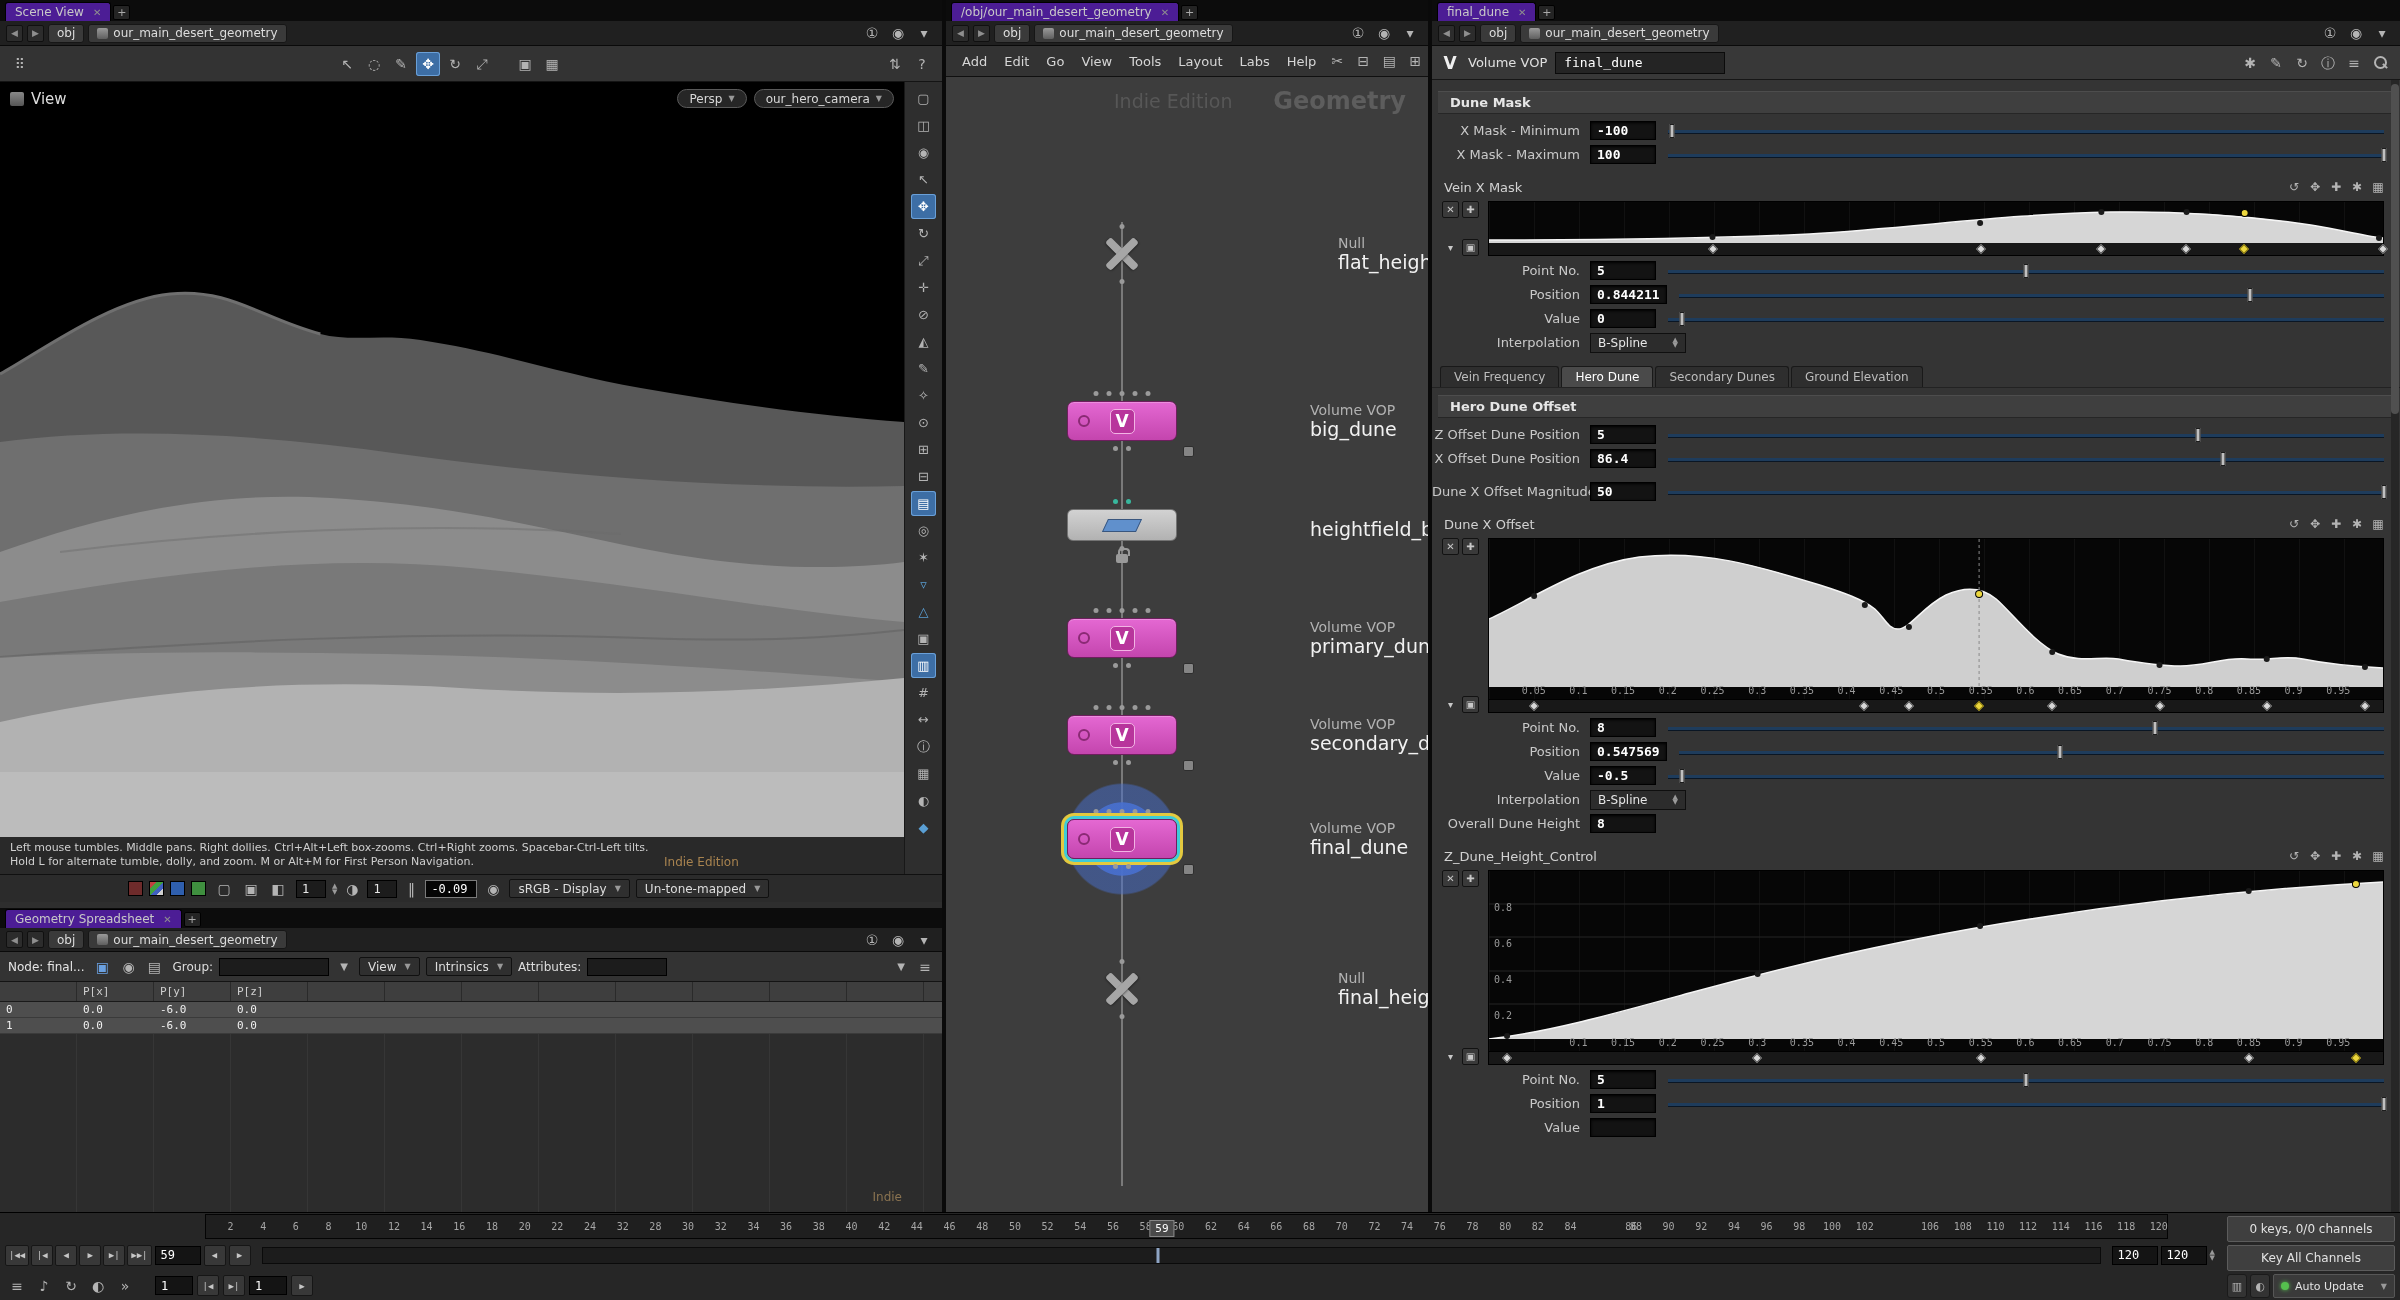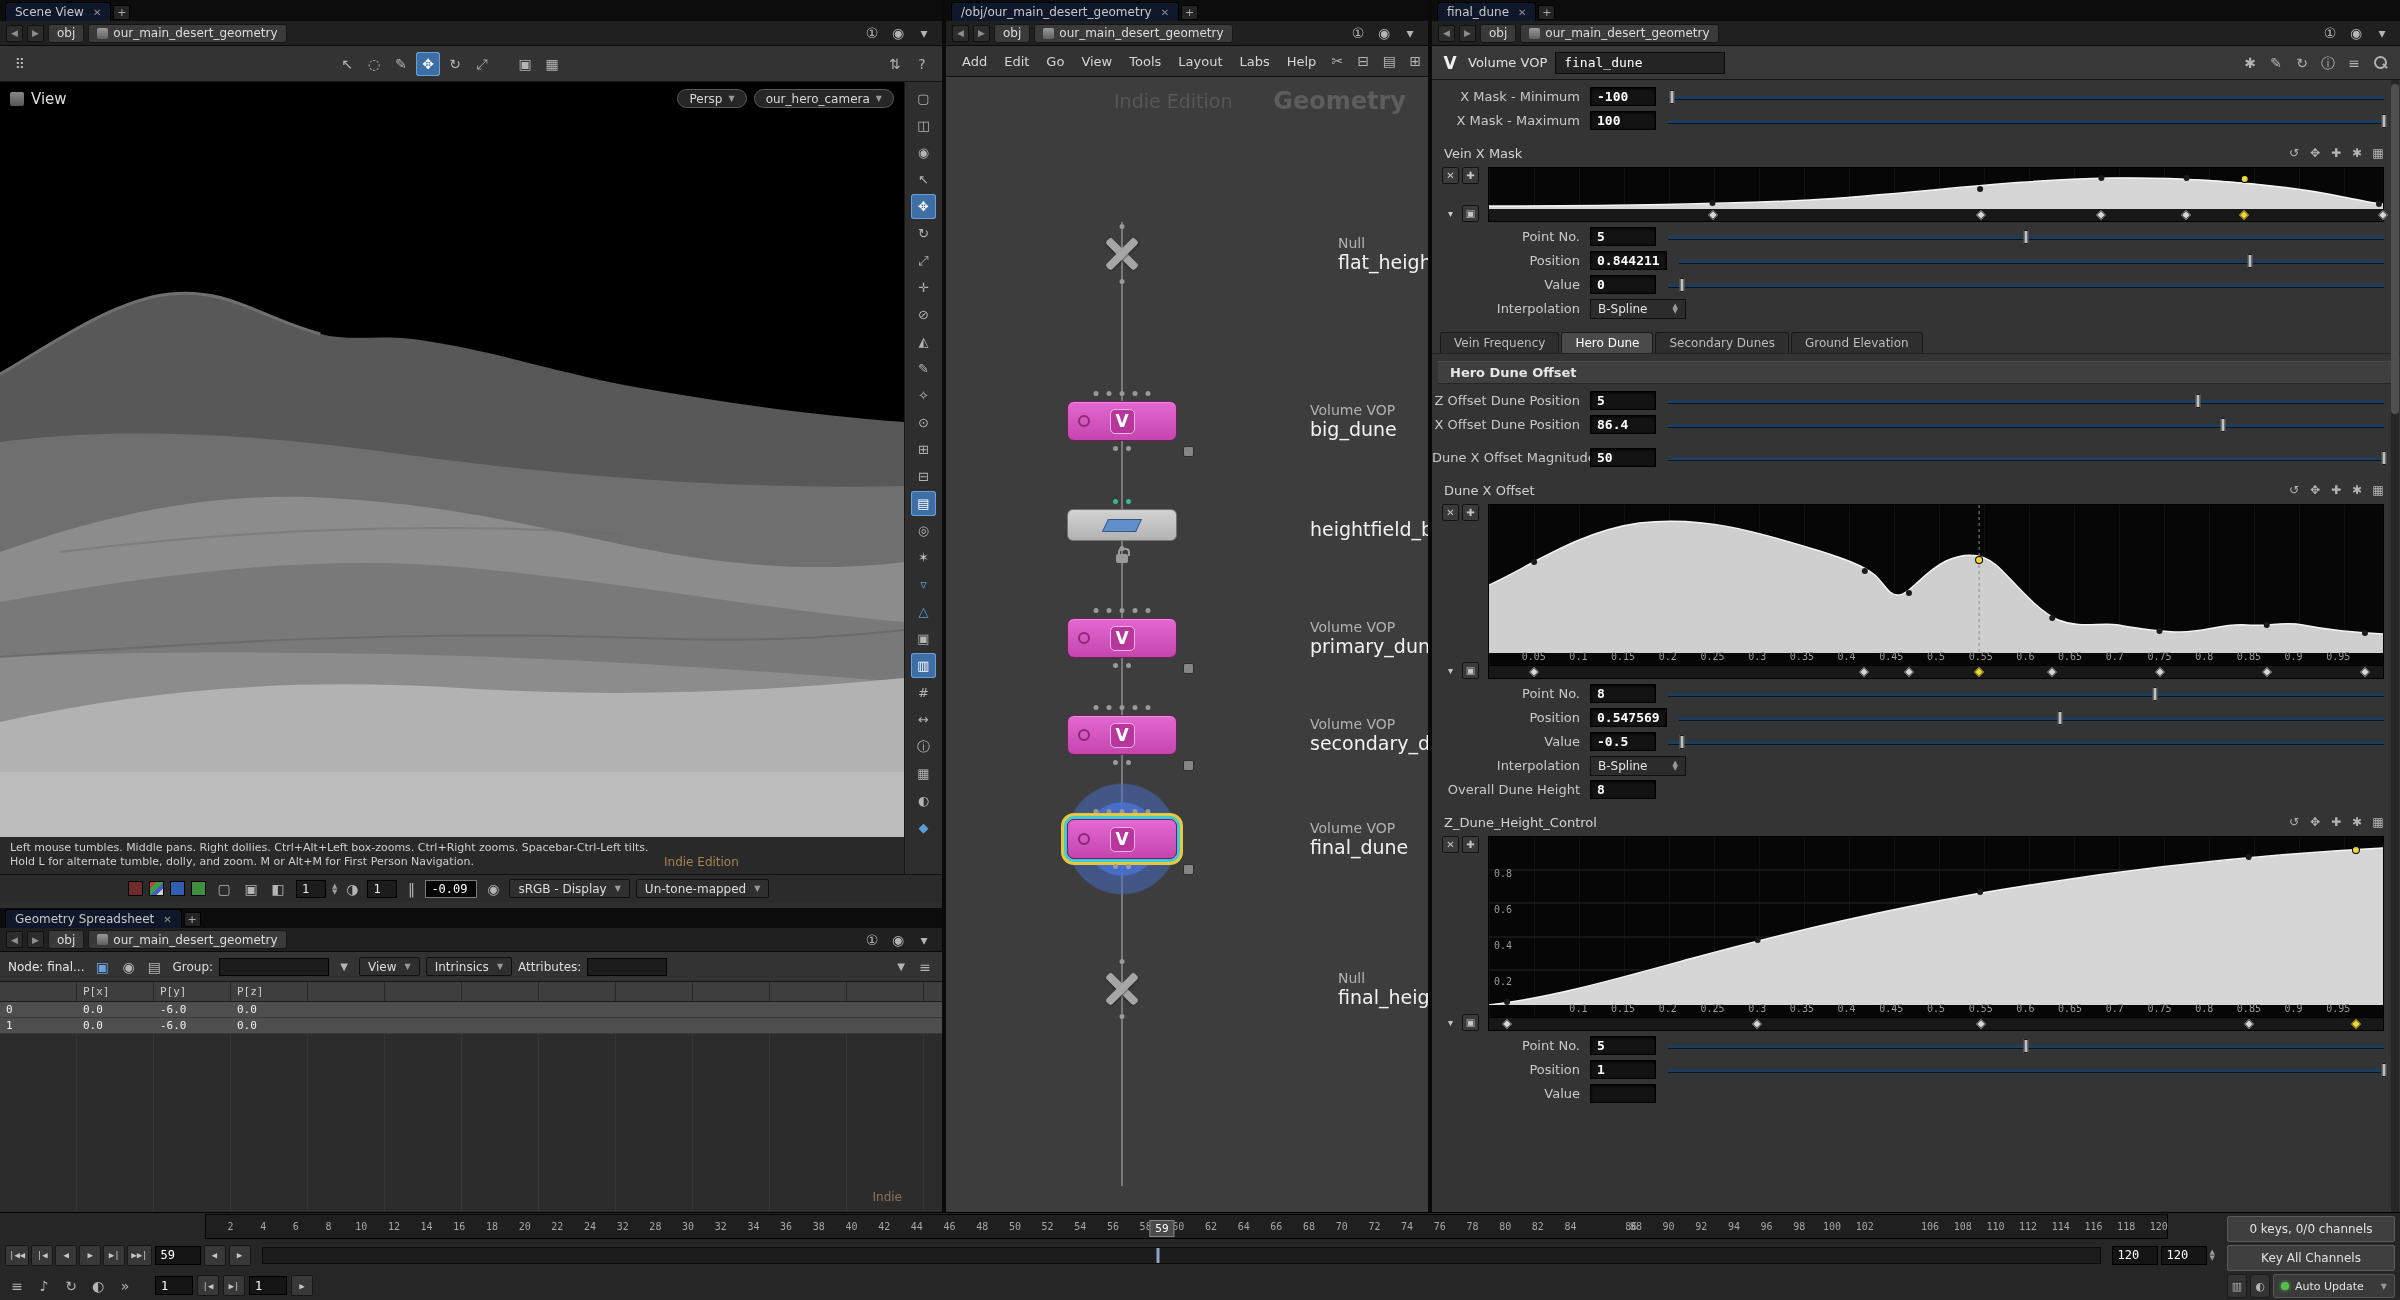--- a/index.html
+++ b/index.html
@@ -6,21 +6,21 @@
   html,body{width:2400px;height:1300px;overflow:hidden;background:#0a0a0a;
     font-family:"DejaVu Sans",sans-serif;color:#ccc;-webkit-user-select:none}
   .app{position:relative;width:2400px;height:1300px}
   .pane{position:absolute;top:0;height:1212px;background:#2e2e2e;overflow:hidden}
   .pane-left{left:0;width:942px}
   .pane-net{left:946px;width:482px;background:#3d3d3d}
   .pane-params{left:1432px;width:968px;background:#343434}
 
   
   .tabstrip{height:21px;background:#0c0c0c;display:flex;align-items:flex-end;gap:2px;padding:2px 5px 0}
-  .tab{height:19px;background:#0f172a;color:#c8c8c8;font-size:12px;display:flex;align-items:center;gap:9px;
+  .tab{height:19px;background:#4c1d95;color:#c8c8c8;font-size:12px;display:flex;align-items:center;gap:9px;
     padding:0 9px;border:1px solid #000;border-bottom:none;border-radius:3px 3px 0 0;white-space:nowrap}
   .tab .x{color:#8f8f8f;font-size:10px}
   .tab-add{width:17px;height:15px;margin-bottom:1px;background:#242424;border:1px solid #000;color:#aaa;
     font-size:11px;display:grid;place-items:center;border-radius:2px}
 
   
   .pathbar{height:25px;background:#202020;border-bottom:1px solid #0a0a0a;display:flex;align-items:center;
     padding:0 6px;gap:4px}
   .nav{width:17px;height:17px;color:#8f8f8f;font-size:9px;background:#2c2c2c;border:1px solid #101010;
     display:grid;place-items:center;border-radius:2px}
@@ -661,20 +661,21 @@
             <span class="icon">✎</span>
             <span class="icon">↻</span>
             <span class="icon">ⓘ</span>
             <span class="icon">≡</span>
           </span>
         <span class="mag"></span>
       </span>
     </div>
 
     <div class="pscroll">
+      <div class="psec">Dune Mask</div>
 
       <div class="prow">
         <div class="plabel">X Mask - Minimum</div>
         <div class="vfield">-100</div>
         <div class="pslider">
             <span class="phandle" style="left: 0.5%;"></span>
           </div>
       </div>
       <div class="prow">
         <div class="plabel">X Mask - Maximum</div>

